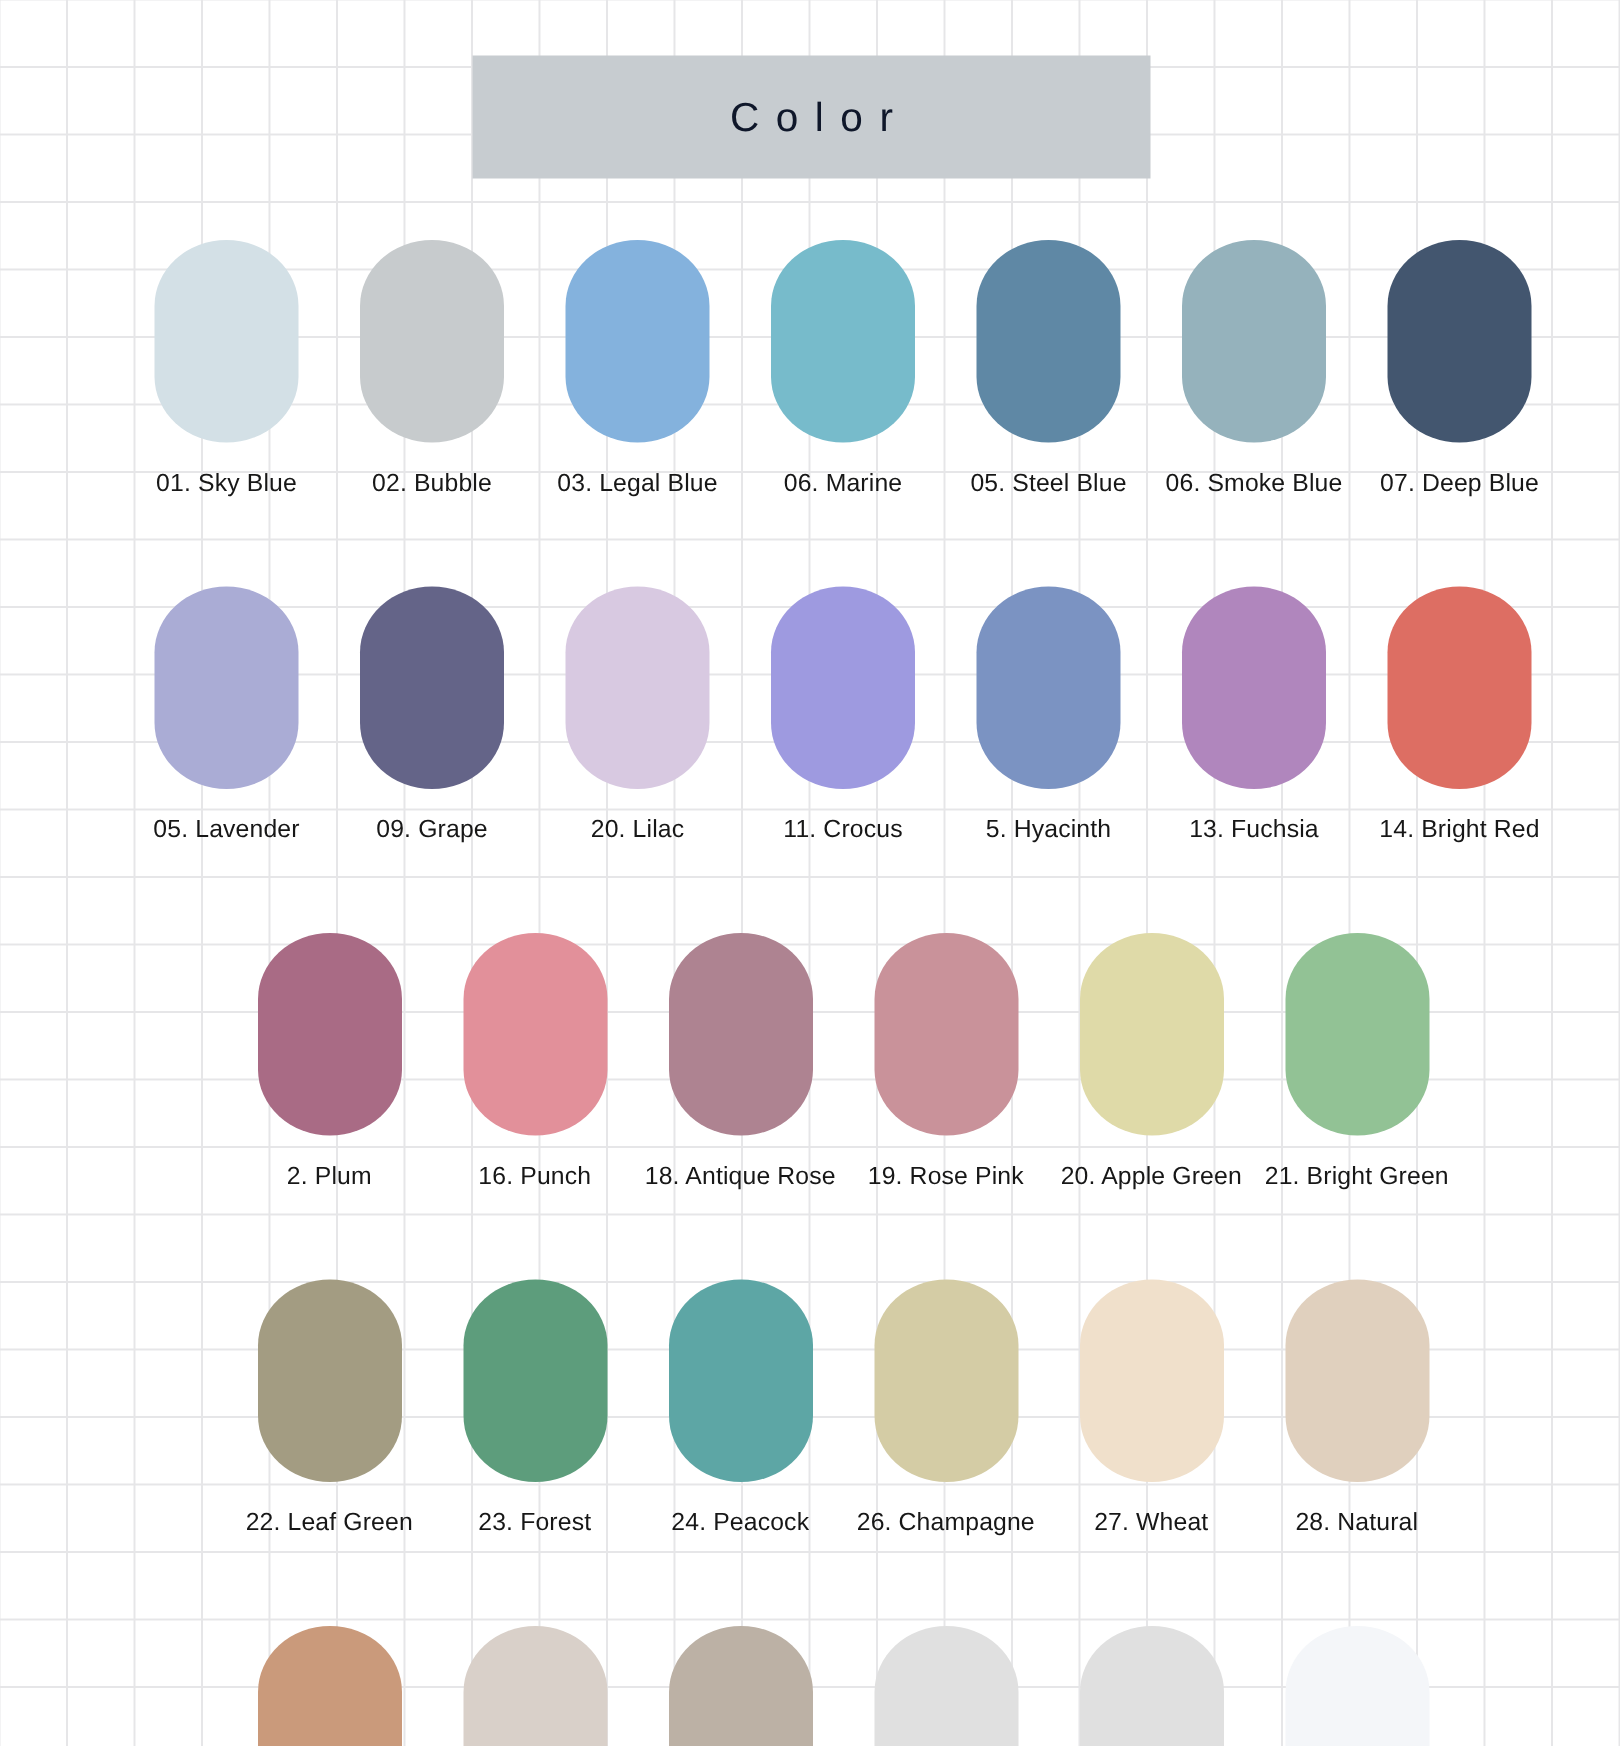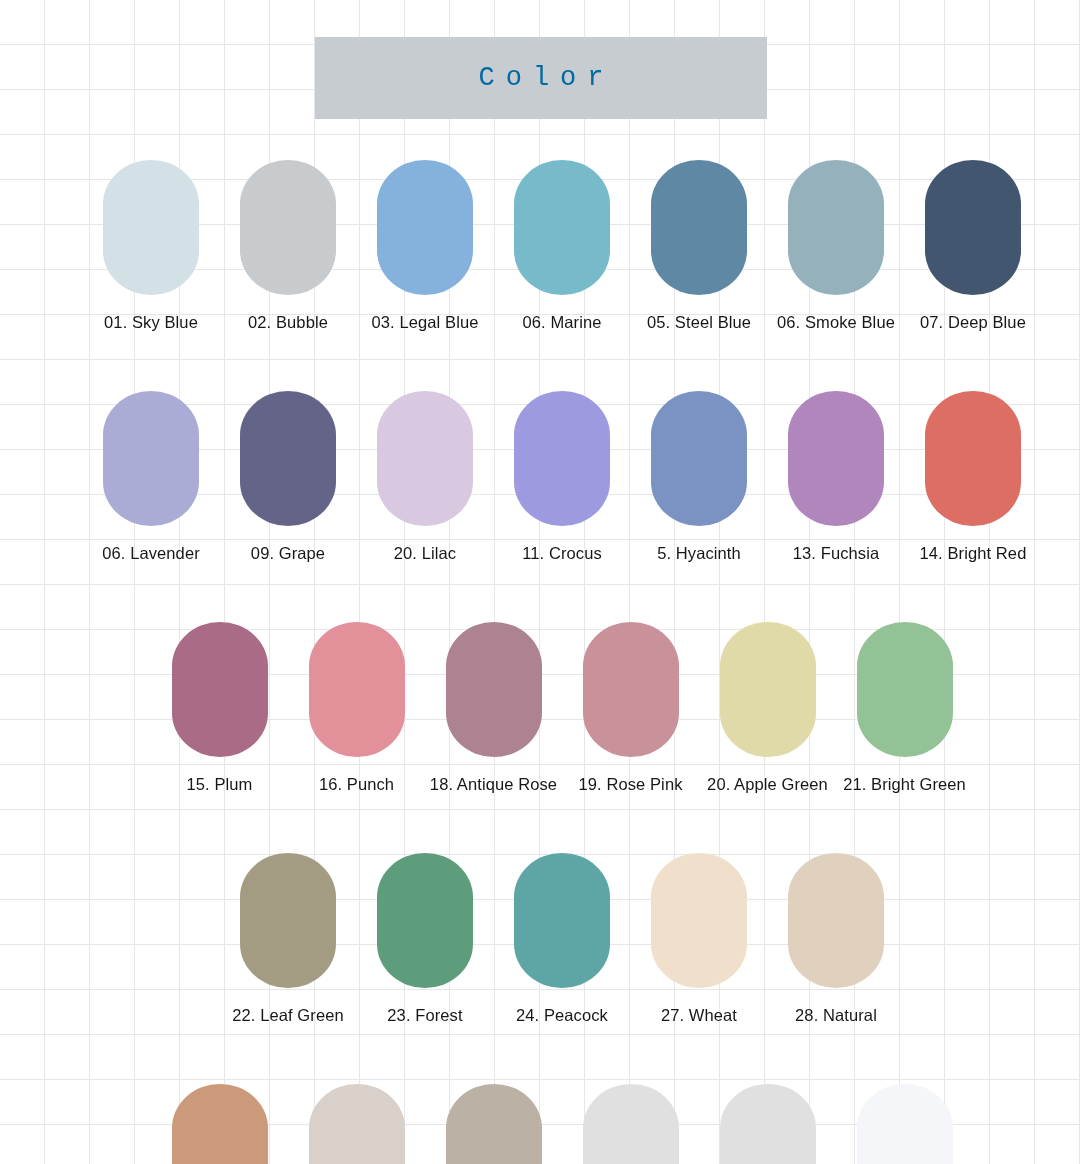--- a/index.html
+++ b/index.html
@@ -33,26 +33,25 @@
     left: 315px;
     top: 37px;
     width: 452px;
     height: 82px;
     background: #c7ccd0;
     display: flex;
     align-items: center;
     justify-content: center;
   }
   .title-text {
-    color: #0369a1;
+    color: #0f172a;
     font-size: 27px;
     letter-spacing: 11px;
     text-indent: 11px;
     font-weight: 400;
-    font-family: Liberation Mono, monospace;
   }
 
   
   .rows {
     position: absolute;
     left: 0;
     top: 160px;
     width: 1080px;
   }
   .swatch-row {
@@ -118,21 +117,21 @@
           <div class="chip-label">06. Smoke Blue</div>
         </div>
         <div class="swatch-cell">
           <div class="chip" style="background: rgb(67, 86, 111);"></div>
           <div class="chip-label">07. Deep Blue</div>
         </div>
       </div>
       <div class="swatch-row">
         <div class="swatch-cell">
           <div class="chip" style="background: rgb(170, 172, 213);"></div>
-          <div class="chip-label">06. Lavender</div>
+          <div class="chip-label">05. Lavender</div>
         </div>
         <div class="swatch-cell">
           <div class="chip" style="background: rgb(100, 100, 136);"></div>
           <div class="chip-label">09. Grape</div>
         </div>
         <div class="swatch-cell">
           <div class="chip" style="background: rgb(216, 201, 225);"></div>
           <div class="chip-label">20. Lilac</div>
         </div>
         <div class="swatch-cell">
@@ -148,21 +147,21 @@
           <div class="chip-label">13. Fuchsia</div>
         </div>
         <div class="swatch-cell">
           <div class="chip" style="background: rgb(221, 110, 99);"></div>
           <div class="chip-label">14. Bright Red</div>
         </div>
       </div>
       <div class="swatch-row">
         <div class="swatch-cell">
           <div class="chip" style="background: rgb(169, 107, 133);"></div>
-          <div class="chip-label">15. Plum</div>
+          <div class="chip-label">2. Plum</div>
         </div>
         <div class="swatch-cell">
           <div class="chip" style="background: rgb(226, 144, 154);"></div>
           <div class="chip-label">16. Punch</div>
         </div>
         <div class="swatch-cell">
           <div class="chip" style="background: rgb(174, 131, 145);"></div>
           <div class="chip-label">18. Antique Rose</div>
         </div>
         <div class="swatch-cell">
@@ -185,20 +184,24 @@
         </div>
         <div class="swatch-cell">
           <div class="chip" style="background: rgb(93, 157, 124);"></div>
           <div class="chip-label">23. Forest</div>
         </div>
         <div class="swatch-cell">
           <div class="chip" style="background: rgb(93, 166, 165);"></div>
           <div class="chip-label">24. Peacock</div>
         </div>
         <div class="swatch-cell">
+          <div class="chip" style="background: rgb(212, 204, 165);"></div>
+          <div class="chip-label">26. Champagne</div>
+        </div>
+        <div class="swatch-cell">
           <div class="chip" style="background: rgb(240, 224, 203);"></div>
           <div class="chip-label">27. Wheat</div>
         </div>
         <div class="swatch-cell">
           <div class="chip" style="background: rgb(224, 208, 190);"></div>
           <div class="chip-label">28. Natural</div>
         </div>
       </div>
       <div class="swatch-row">
         <div class="swatch-cell">

